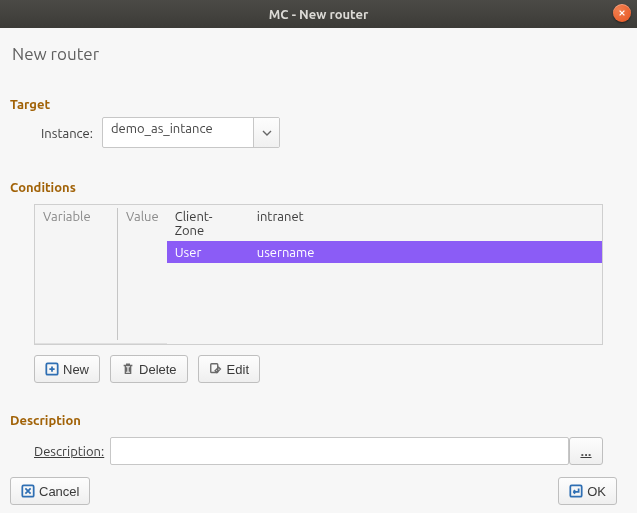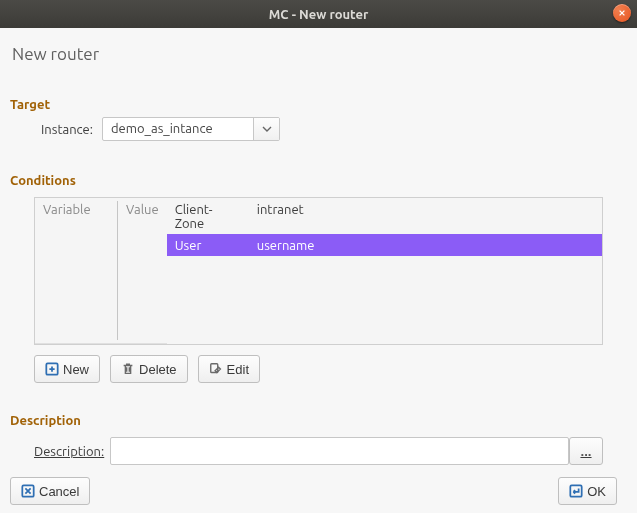--- a/index.html
+++ b/index.html
@@ -45,21 +45,21 @@
     color: #a16207;
     margin: 22px 0 6px 0;
   }
   .row { display: flex; align-items: center; }
   .field-label {
     text-align: center;
     padding-right: 6px;
   }
   .combo {
     display: inline-flex; align-items: stretch;
-    height: 24px;
+    height: 31px;
     border: 1px solid #c7c7c7;
     background: #fff; border-radius: 2px;
     overflow: hidden;
   }
   .combo .combo-text {
     padding: 3px 8px; min-width: 150px;
     font-size: 13px; color: #444;
   }
   .combo .combo-btn {
     width: 26px; border-left: 1px solid #c7c7c7;

